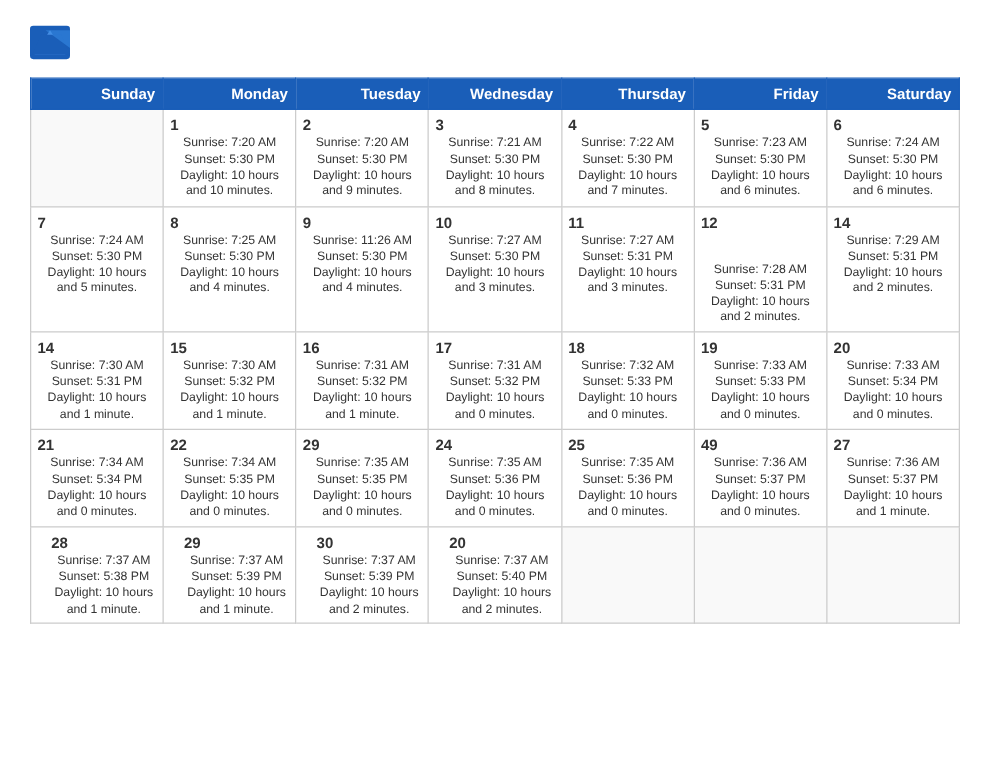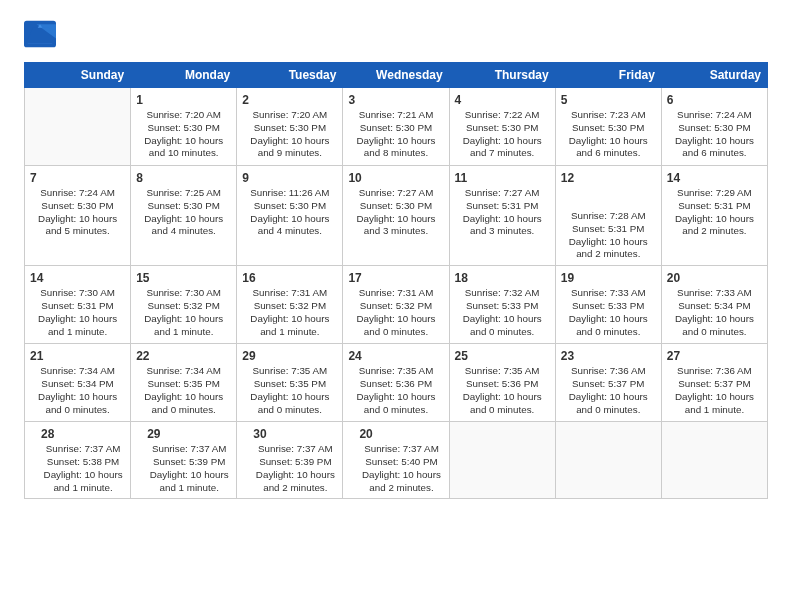--- a/index.html
+++ b/index.html
@@ -314,21 +314,21 @@
 and 0 minutes.</div>
           </td>
           <td>
             <span class="day-num">25</span>
             <div class="day-info" style="white-space: pre-line;">Sunrise: 7:35 AM
 Sunset: 5:36 PM
 Daylight: 10 hours
 and 0 minutes.</div>
           </td>
           <td>
-            <span class="day-num">23</span>
+            <span class="day-num">49</span>
             <div class="day-info" style="white-space: pre-line;">Sunrise: 7:36 AM
 Sunset: 5:37 PM
 Daylight: 10 hours
 and 0 minutes.</div>
           </td>
           <td>
             <span class="day-num">27</span>
             <div class="day-info" style="white-space: pre-line;">Sunrise: 7:36 AM
 Sunset: 5:37 PM
 Daylight: 10 hours

